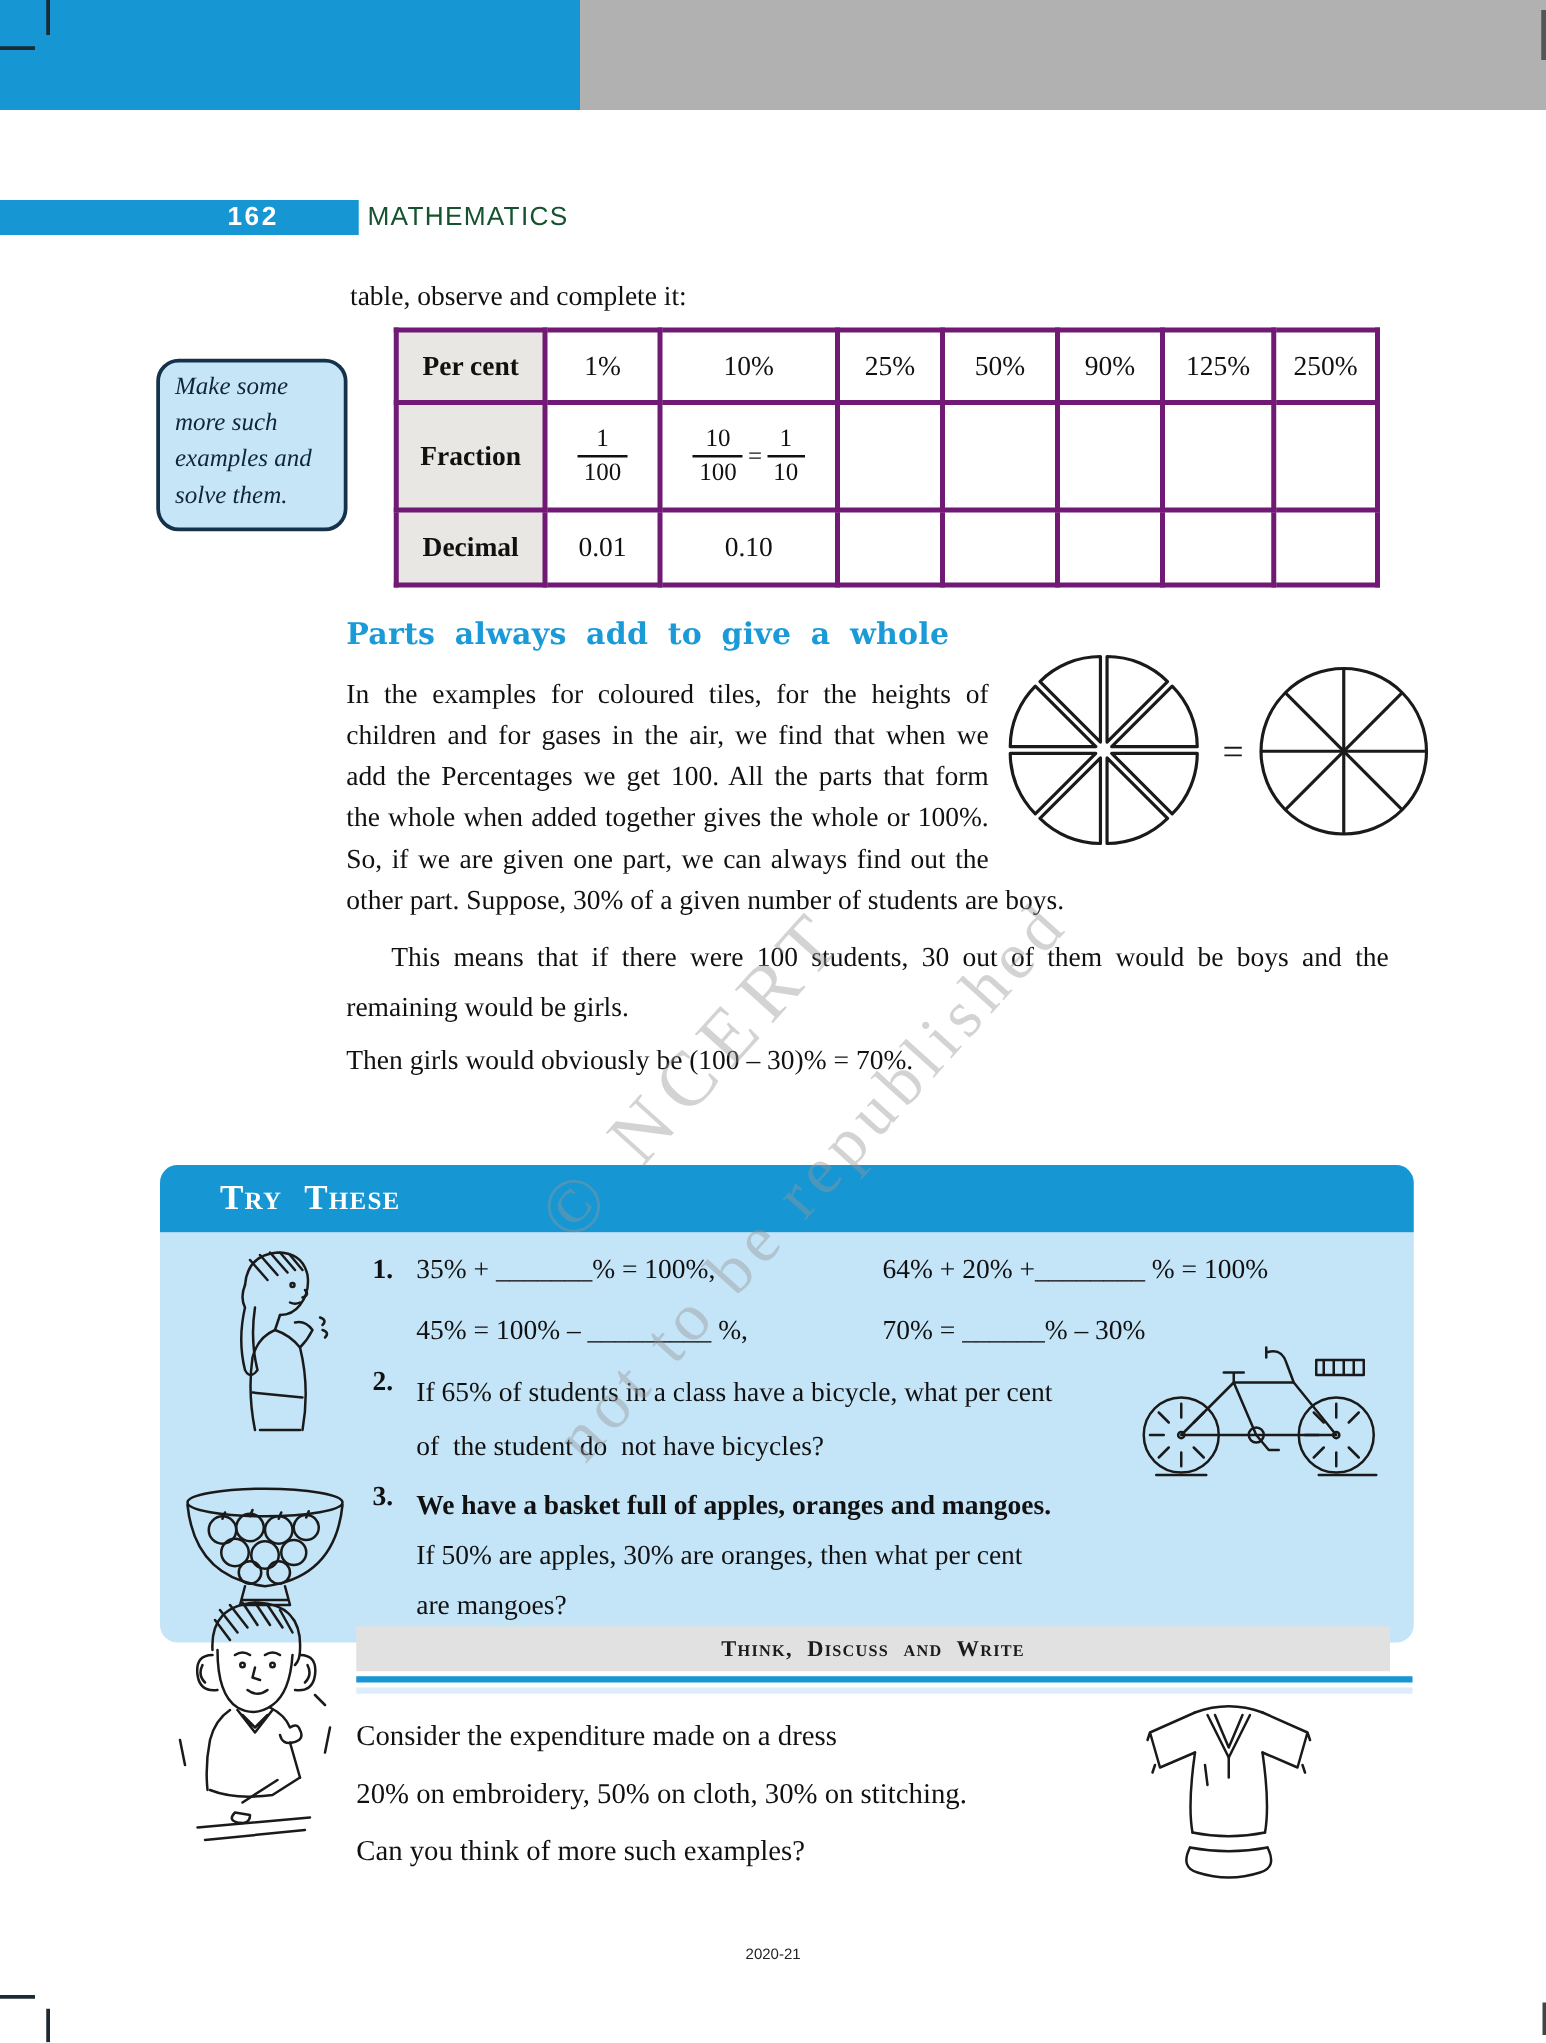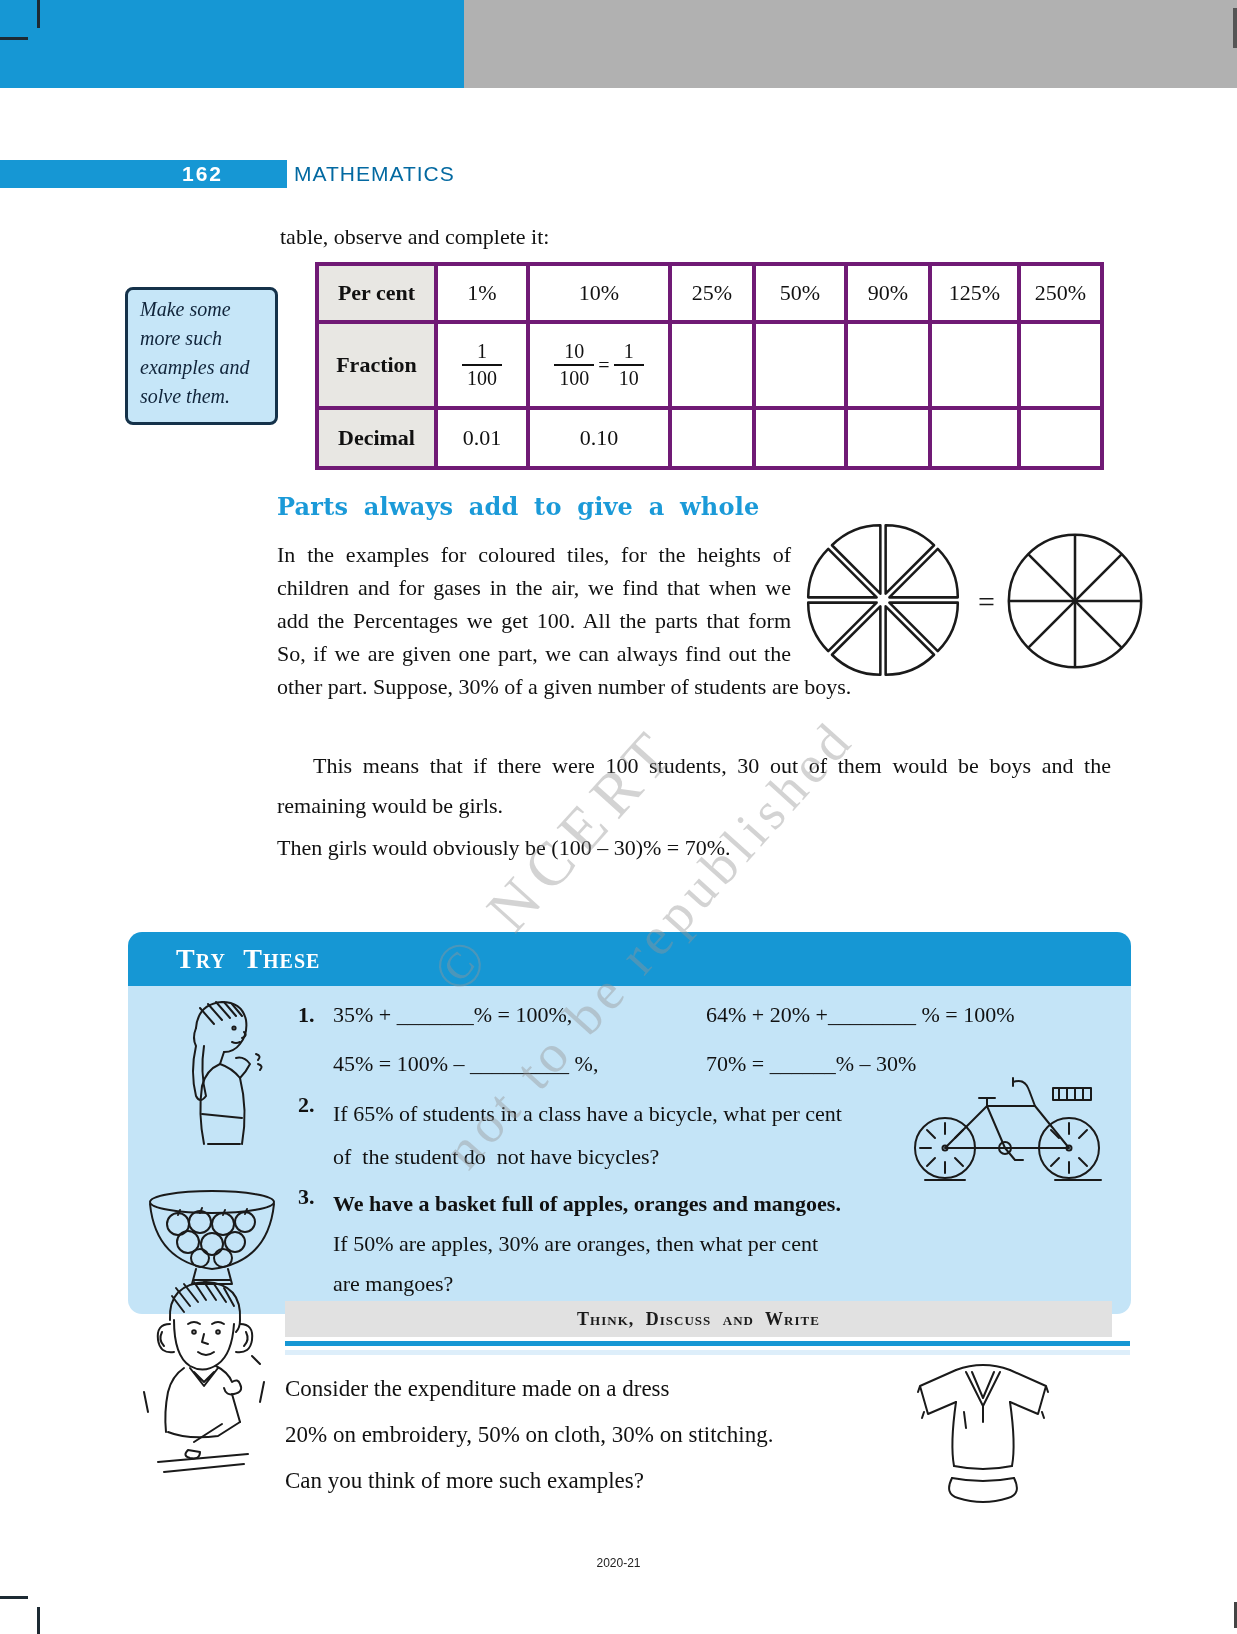--- a/index.html
+++ b/index.html
@@ -12,27 +12,27 @@
   
   .top-blue{left:0;top:0;width:464px;height:88px;background:#1697d4;}
   .top-gray{left:464px;top:0;width:773px;height:88px;background:#b1b1b1;}
   .mark{background:#1d2a33;}
 
   
   .page-band{left:0;top:160px;width:287px;height:28px;background:#1697d4;
              display:flex;align-items:center;justify-content:flex-end;padding-right:64px;box-sizing:border-box;}
   .page-num{font-family:"Liberation Sans", sans-serif;font-weight:bold;font-size:21px;color:#fff;letter-spacing:2px;}
   .subject{left:294px;top:160px;height:28px;line-height:28px;font-family:"Liberation Sans", sans-serif;
-           font-size:21px;color:#0369a1;letter-spacing:1px;}
+           font-size:21px;color:#14532d;letter-spacing:1px;}
 
   .intro{left:280px;top:224px;font-size:22px;}
 
   
   .bubble{left:125px;top:287px;width:153px;height:138px;background:#c6e6f8;border:3px solid #15324a;
-          border-radius:8px;box-sizing:border-box;padding:5px 0 0 12px;}
+          border-radius:18px;box-sizing:border-box;padding:5px 0 0 12px;}
   .bubble div{font-style:italic;font-size:20px;line-height:29px;color:#10243a;}
 
   
   table.pct{left:315px;top:262px;border-collapse:collapse;table-layout:fixed;position:absolute;}
   table.pct td{border:4px solid #701a75;text-align:center;font-size:22px;vertical-align:middle;padding:0;}
   table.pct td.lab{background:#e8e7e3;font-weight:bold;}
   .frac{display:inline-block;vertical-align:middle;text-align:center;font-size:20px;line-height:1.15;}
   .frac .num{display:block;border-bottom:2px solid #111;padding:0 5px 1px;}
   .frac .den{display:block;padding:1px 5px 0;}
   .feq{font-size:20px;padding:0 4px;vertical-align:middle;}
@@ -159,20 +159,21 @@
     </tr>
   </tbody>
     </table>
 
   <div class="abs h-blue">Parts always add to give a whole</div>
 
   <div class="abs para p1">
     <div class="pline just">In the examples for coloured tiles, for the heights of</div>
     <div class="pline just">children and for gases in the air, we find that when we</div>
     <div class="pline just">add the Percentages we get 100. All the parts that form</div>
+    <div class="pline just">the whole when added together gives the whole or 100%.</div>
     <div class="pline just">So, if we are given one part, we can always find out the</div>
     <div class="pline" style="width:834px;">other part. Suppose, 30% of a given number of students are boys.</div>
   </div>
 
   <svg class="abs pie" style="left:795px;top:512px;" width="176" height="176" viewBox="0 0 180 180">
     <path d="M96.5 92.7 L166.5 92.7 A70 70 0 0 1 146 142.2 Z"></path>
     <path d="M92.7 96.5 L142.2 146 A70 70 0 0 1 92.7 166.5 Z"></path>
     <path d="M87.3 96.5 L87.3 166.5 A70 70 0 0 1 37.8 146 Z"></path>
     <path d="M83.5 92.7 L34 142.2 A70 70 0 0 1 13.5 92.7 Z"></path>
     <path d="M83.5 87.3 L13.5 87.3 A70 70 0 0 1 34 37.8 Z"></path>

